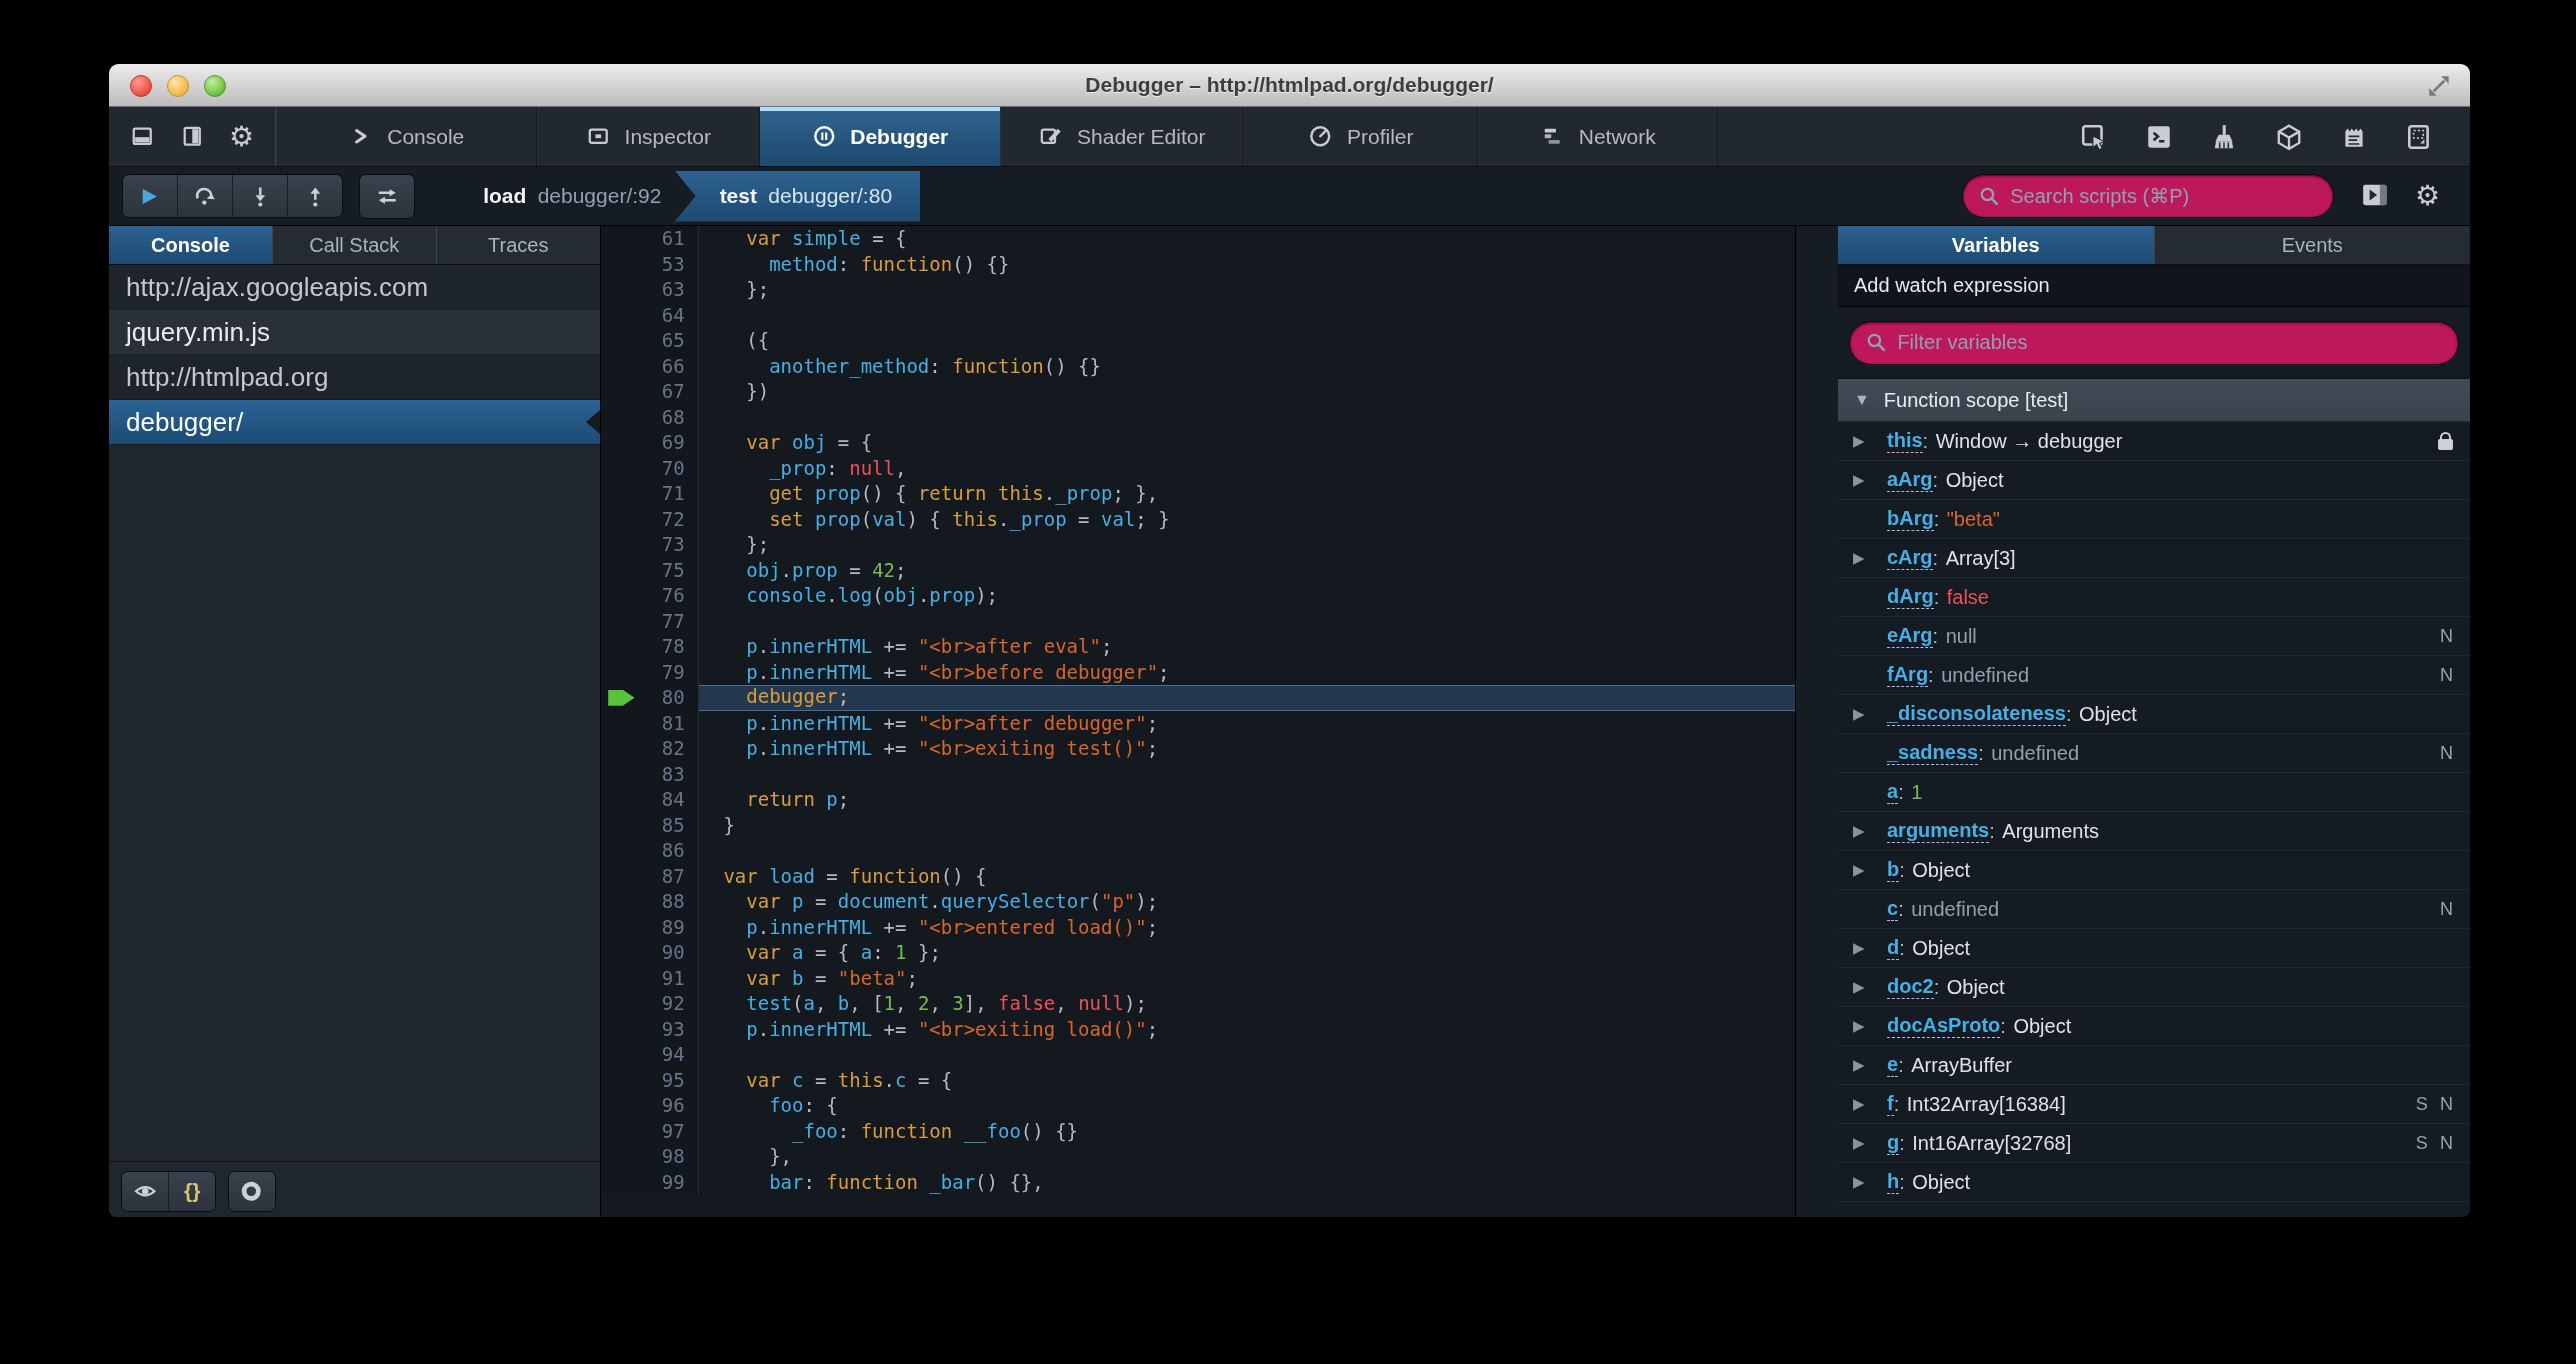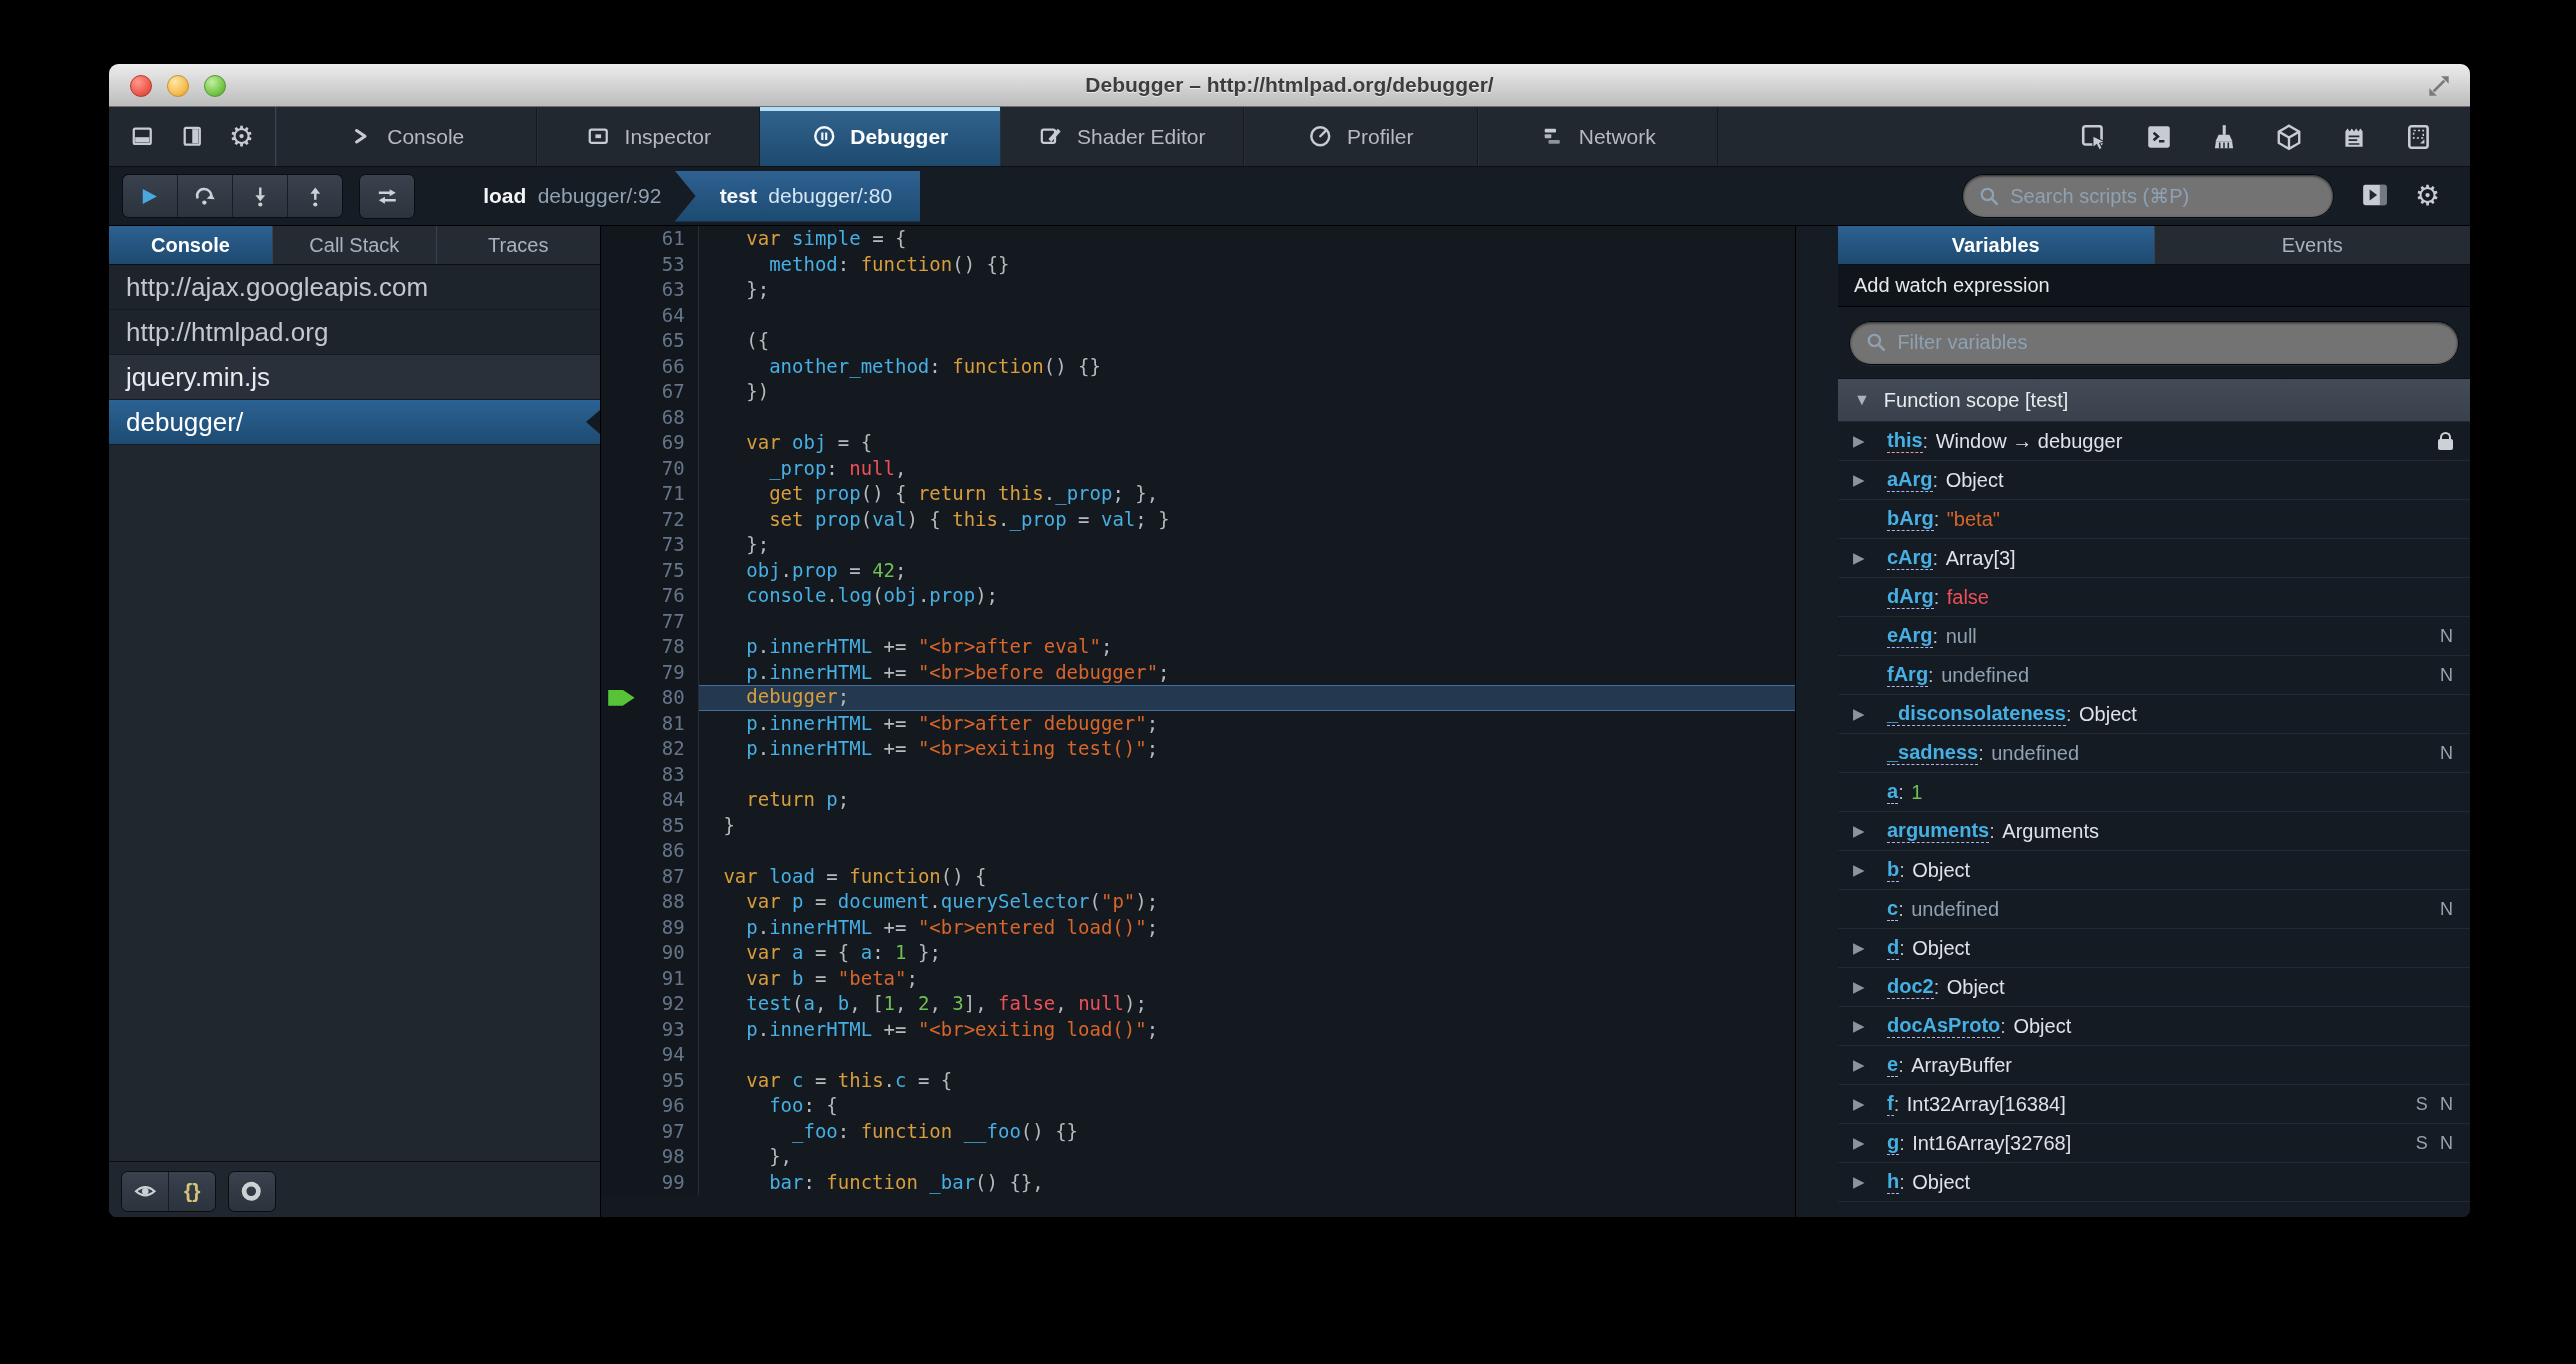--- a/index.html
+++ b/index.html
@@ -38,21 +38,21 @@
     background:linear-gradient(#39424d,#2b333c);display:flex;align-items:center;justify-content:center;}
   .crumbs{display:flex;align-items:center;margin-left:68px;height:100%;}
   .crumb0{display:flex;align-items:center;gap:11.3px;font-size:21px;}
   .crumb-fn{color:#f3f5f7;font-weight:bold;}
   .crumb-loc{color:#8fa1b2;}
   .crumb1{margin-left:13.2px;height:51px;display:flex;align-items:center;gap:11.3px;font-size:21px;
     background:linear-gradient(#2f6292,#1c4a70);padding:0 28px 0 45px;
     clip-path:polygon(0 0,100% 0,100% 100%,0 100%,21px 50%);}
   .crumb1 .crumb-loc{color:#d4e6f4;}
   .searchzone{margin-left:auto;display:flex;align-items:center;gap:26.4px;padding-right:30px;}
-  .pill{display:flex;align-items:center;background:#737373;border:0.9px solid #05090d;border-radius:22.6px;
+  .pill{display:flex;align-items:center;background:#be185d;border:0.9px solid #05090d;border-radius:22.6px;
     box-shadow:inset 0 0.9px 2.8px rgba(0,0,0,.7),0 0.9px 0 rgba(255,255,255,.05);height:42px;}
   .pill svg{margin:0 7.5px 0 15px;}
   .pill input{background:transparent;border:none;outline:none;color:#c7d0d9;font-size:20px;
     font-family:"Liberation Sans",sans-serif;width:283px;}
   .pill input::placeholder{color:#8fa1b2;}
   .searchzone .pill{width:370px;}
   
   .content{display:flex;height:994px;}
   
   .sidebar{width:500px;background:#21272e;border-right:0.9px solid #000;position:relative;}
@@ -340,22 +340,22 @@
   <div class="content">
 
     <aside class="sidebar">
       <div class="panel-tabs">
         <div class="ptab active">Console</div>
         <div class="ptab">Call Stack</div>
         <div class="ptab">Traces</div>
       </div>
       <div id="sources-list">
           <div class="srcitem group">http://ajax.googleapis.com</div>
+          <div class="srcitem file">jquery.min.js</div>
           <div class="srcitem group">http://htmlpad.org</div>
-          <div class="srcitem file">jquery.min.js</div>
           <div class="srcitem sel">debugger/</div>
         </div>
       <div class="side-footer">
         <div class="fgroup">
           <div class="fbtn" id="f-eye">
               <span style="display:flex">
                 <svg width="24.5" height="24.5" viewBox="0 0 24 24" xmlns="http://www.w3.org/2000/svg">
                   <path d="M3 12 Q12 4 21 12 Q12 20 3 12 Z" fill="none" stroke="#ccd1d6" stroke-width="2.2"></path>
                   <circle cx="12" cy="12" r="3.2" fill="#ccd1d6"></circle>
                 </svg>

